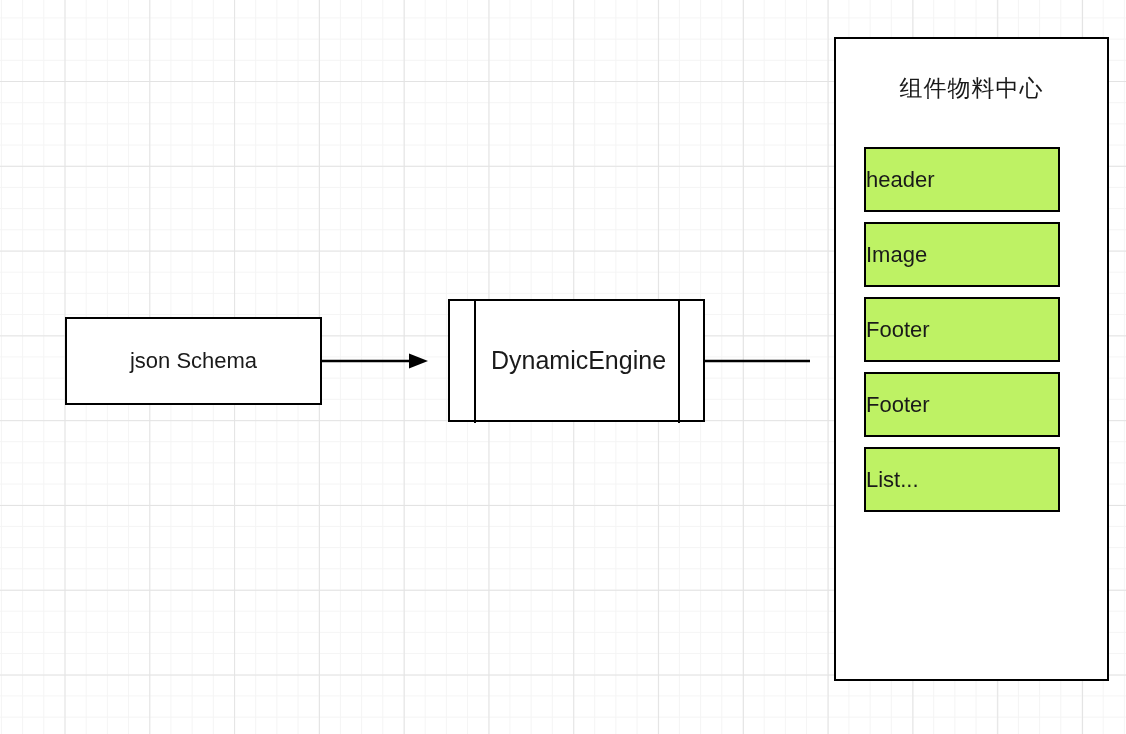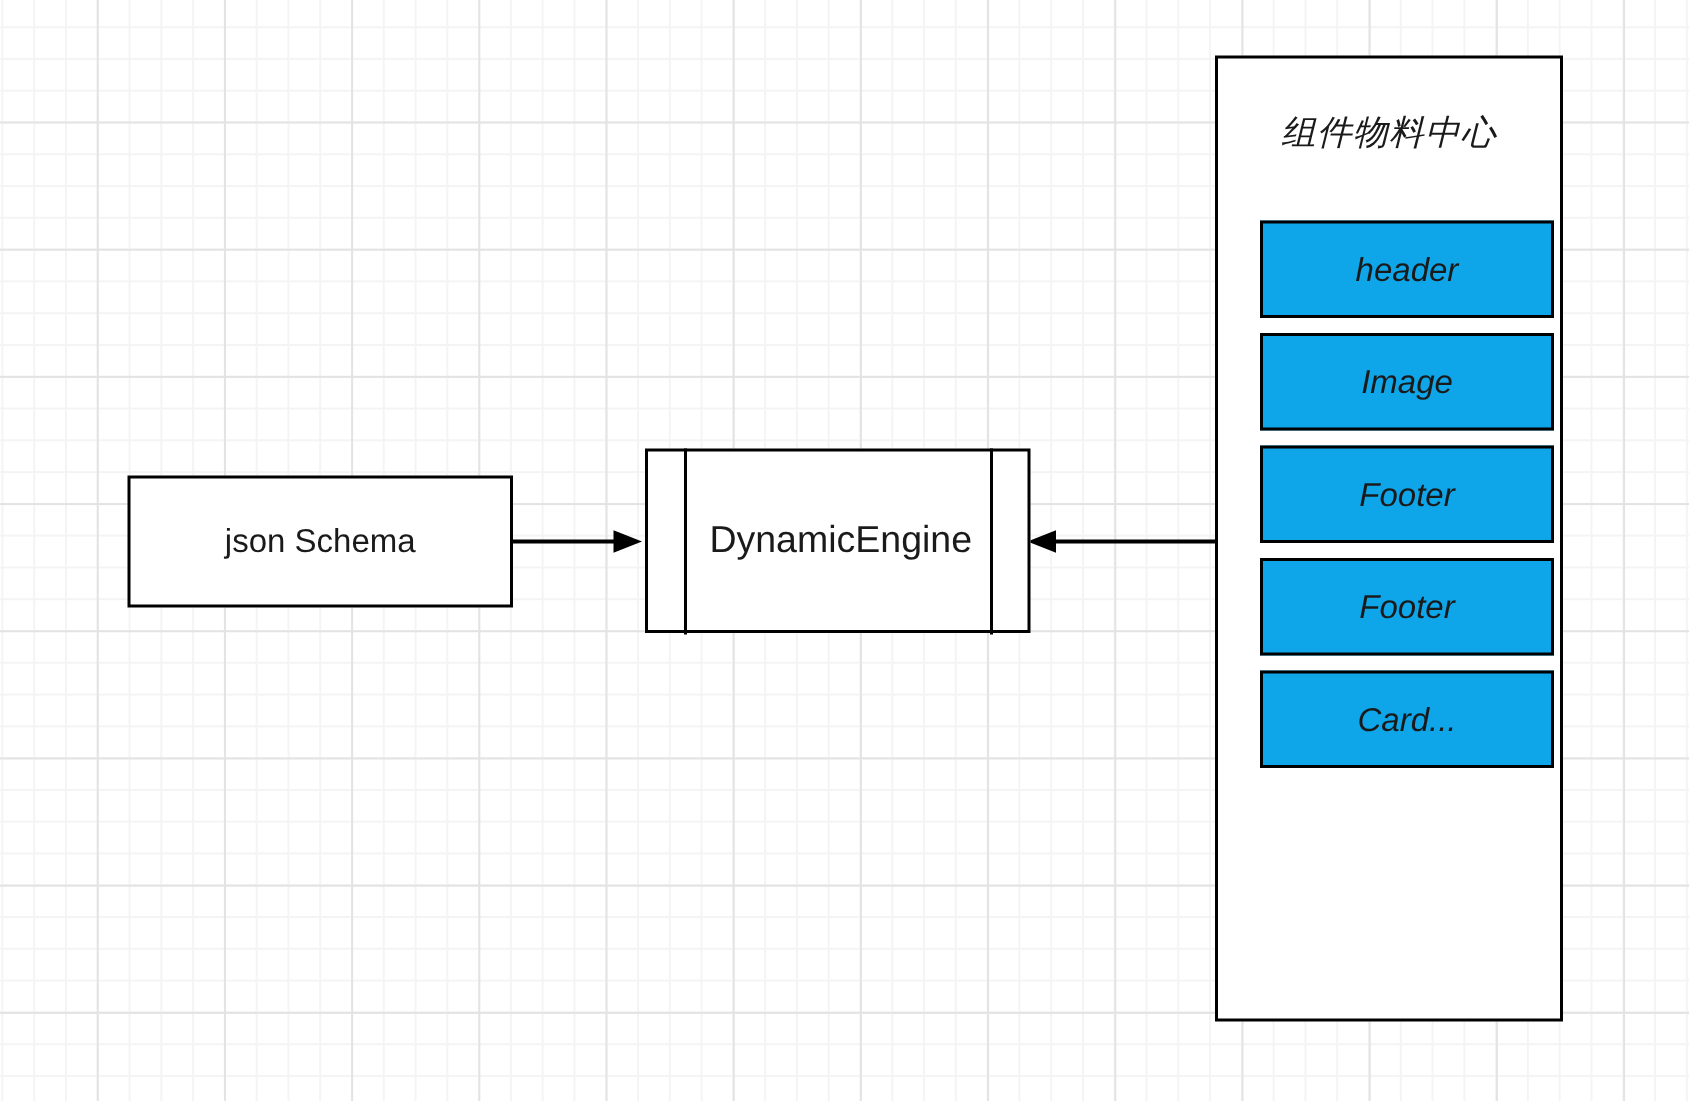--- a/index.html
+++ b/index.html
@@ -42,26 +42,25 @@
     color: #1a1a1a;
   }
 
   
   #json-schema-node {
     left: 65px;
     top: 317px;
     width: 257px;
     height: 88px;
     font-size: 22px;
-    margin-left: 20px;
   }
 
   
   #dynamic-engine-node {
-    left: 430px;
+    left: 448px;
     top: 299px;
     width: 257px;
     height: 123px;
     font-size: 25px;
   }
   #dynamic-engine-node .side-bar {
     position: absolute;
     top: -2.5px;
     bottom: -2.5px;
     width: 0;
@@ -72,27 +71,26 @@
   #dynamic-engine-node .label {
     position: relative;
     z-index: 2;
     padding-left: 4px;
   }
 
   
   #material-center-panel {
     position: absolute;
     box-sizing: border-box;
-    left: 810px;
+    left: 834px;
     top: 37px;
-    width: 232px;
+    width: 275px;
     height: 644px;
     background: #ffffff;
     border: 2.5px solid #000000;
-    font-style: italic;
   }
   #material-center-title {
     position: absolute;
     left: 0;
     right: 0;
     top: 34px;
     text-align: center;
     font-size: 23px;
     color: #1a1a1a;
     font-family: "DejaVu Sans", "Liberation Sans", sans-serif;
@@ -102,25 +100,25 @@
     position: absolute;
     left: 28px;
     top: 108px;
     width: 196px;
   }
   .material-item {
     box-sizing: border-box;
     width: 196px;
     height: 65px;
     margin-bottom: 10px;
-    background: #0ea5e9;
+    background: #bef264;
     border: 2.5px solid #000000;
     display: flex;
     align-items: center;
-    justify-content: center;
+    justify-content: flex-start;
     font-size: 22px;
     color: #1a1a1a;
   }
 
   
   .edge-svg {
     position: absolute;
     left: 0;
     top: 0;
     width: 1126px;
@@ -175,18 +173,18 @@
       <div class="material-item">
         <span>Image</span>
       </div>
       <div class="material-item">
         <span>Footer</span>
       </div>
       <div class="material-item">
         <span>Footer</span>
       </div>
       <div class="material-item">
-        <span>Card...</span>
+        <span>List...</span>
       </div>
     </div>
   </div>
 
 </div>
 
 </body></html>

